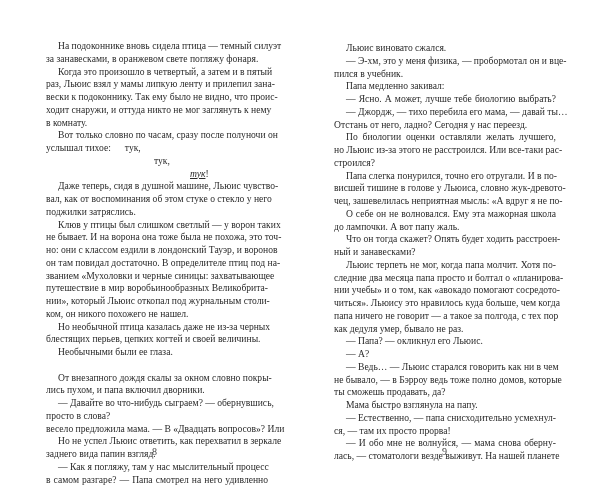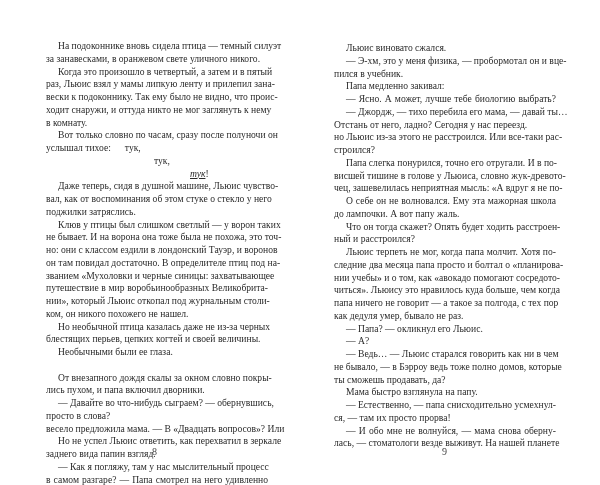--- a/index.html
+++ b/index.html
@@ -25,21 +25,21 @@
   .left .pnum { left: 152px; }
   .right .pnum { left: 142px; }
 </style>
 </head>
 <body>
 
 <div class="page left">
   <div class="col">
     <div id="L1">
         <span class="ln ind">На подоконнике вновь сидела птица — темный силуэт</span>
-        <span class="ln last">за занавесками, в оранжевом свете уличного никого.</span>
+        <span class="ln last">за занавесками, в оранжевом свете погляжу фонаря.</span>
         <span class="ln ind">Когда это произошло в четвертый, а затем и в пятый</span>
         <span class="ln">раз, Льюис взял у мамы липкую ленту и прилепил зана-</span>
         <span class="ln">вески к подоконнику. Так ему было не видно, что проис-</span>
         <span class="ln">ходит снаружи, и оттуда никто не мог заглянуть к нему</span>
         <span class="ln last">в комнату.</span>
         <span class="ln ind">Вот только словно по часам, сразу после полуночи он</span>
       </div>
     <span class="tuk1"><span class="a">услышал тихое:</span><span class="b">тук,</span></span>
     <span class="tuk2">тук,</span>
     <span class="tuk3"><i>тук</i><span>!</span></span>
@@ -78,29 +78,30 @@
 <div class="page right">
   <div class="col">
     <div id="R1">
         <span class="ln ind last">Льюис виновато сжался.</span>
         <span class="ln ind">— Э-хм, это у меня физика, — пробормотал он и вце-</span>
         <span class="ln last">пился в учебник.</span>
         <span class="ln ind last">Папа медленно закивал:</span>
         <span class="ln ind">— Ясно. А может, лучше тебе биологию выбрать?</span>
         <span class="ln ind">— Джордж, — тихо перебила его мама, — давай ты…</span>
         <span class="ln last">Отстань от него, ладно? Сегодня у нас переезд.</span>
+        <span class="ln ind">По биологии оценки оставляли желать лучшего,</span>
         <span class="ln">но Льюис из-за этого не расстроился. Или все-таки рас-</span>
         <span class="ln last">строился?</span>
         <span class="ln ind">Папа слегка понурился, точно его отругали. И в по-</span>
         <span class="ln">висшей тишине в голове у Льюиса, словно жук-древото-</span>
         <span class="ln">чец, зашевелилась неприятная мысль: «А вдруг я не по-</span>
         <span class="ln ind">О себе он не волновался. Ему эта мажорная школа</span>
         <span class="ln last">до лампочки. А вот папу жаль.</span>
         <span class="ln ind">Что он тогда скажет? Опять будет ходить расстроен-</span>
-        <span class="ln last">ный и расстроился?</span>
+        <span class="ln last">ный и занавесками?</span>
         <span class="ln ind">Льюис терпеть не мог, когда папа молчит. Хотя по-</span>
         <span class="ln">следние два месяца папа просто и болтал о «планирова-</span>
         <span class="ln">нии учебы» и о том, как «авокадо помогают сосредото-</span>
         <span class="ln">читься». Льюису это нравилось куда больше, чем когда</span>
         <span class="ln">папа ничего не говорит — а такое за полгода, с тех пор</span>
         <span class="ln last">как дедуля умер, бывало не раз.</span>
         <span class="ln ind last">— Папа? — окликнул его Льюис.</span>
         <span class="ln ind last">— А?</span>
         <span class="ln ind">— Ведь… — Льюис старался говорить как ни в чем</span>
         <span class="ln">не бывало, — в Бэрроу ведь тоже полно домов, которые</span>

